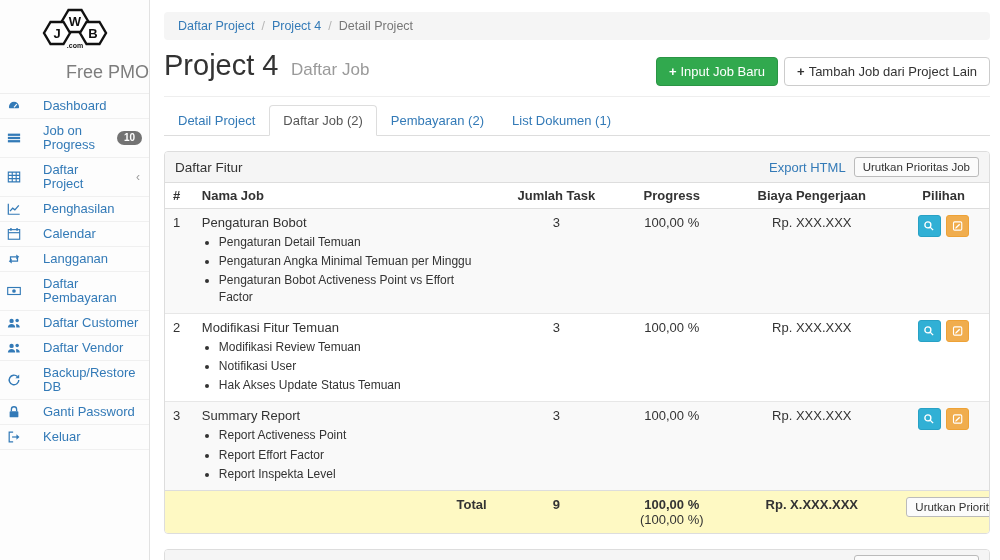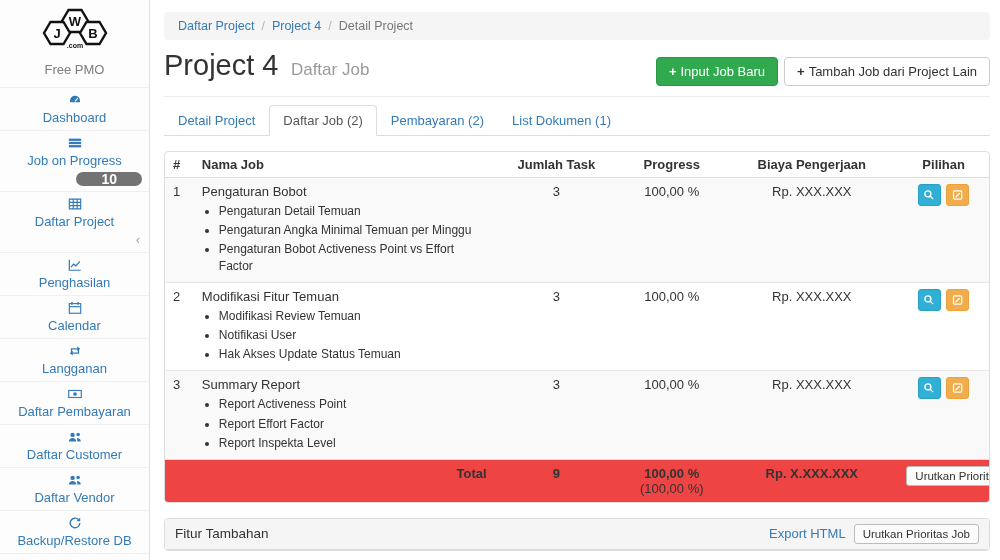--- a/index.html
+++ b/index.html
@@ -3,27 +3,27 @@
 <meta charset="utf-8">
 <style>
   * { box-sizing: border-box; margin: 0; padding: 0; }
   html,body { width:1000px; height:560px; overflow:hidden; background:#fff;
     font-family:"Liberation Sans", sans-serif; color:#333; }
   .app { display:flex; width:1000px; height:560px; }
 
   
   .sidebar { width:150px; flex:0 0 150px; background:#fdfdfd; border-right:1px solid #e2e2e2; }
   .logo-wrap { text-align:center; padding:6px 0 2px; }
-  .brand-name { text-align:center; color:#7d7d7d; font-size:13px; padding:4px 0 10px; }
+  .brand-name { text-align:right; color:#7d7d7d; font-size:18px; padding:4px 0 10px; }
   .nav { list-style:none; border-top:1px solid #eee; }
-  .nav li { display:flex; align-items:center; gap:4px; padding:5px 7px; font-size:13px;
-    color:#337ab7; border-bottom:1px solid #f0f0f0; cursor:pointer; line-height:14px;flex-direction:column; }
+  .nav li { display:flex; align-items:center; gap:22px; padding:5px 7px; font-size:13px;
+    color:#337ab7; border-bottom:1px solid #f0f0f0; cursor:pointer; line-height:14px; }
   .nav li .icn { display:inline-flex; width:14px; flex:0 0 14px; justify-content:center; }
-  .badge { margin-left:auto; background:#737373; color:#fff; font-size:14px; font-weight:bold;
-    border-radius:9px; padding:2px 25px; line-height:10px; }
+  .badge { margin-left:auto; background:#737373; color:#fff; font-size:10px; font-weight:bold;
+    border-radius:9px; padding:2px 7px; line-height:10px; }
   .chevron { margin-left:auto; color:#9b9b9b; font-size:12px; padding-right:2px; }
 
   
   .main { flex:1; padding:0 10px 0 14px; overflow:hidden; }
   .breadcrumb { margin-top:12px; background:#f5f5f5; border-radius:4px; padding:7px 14px;
     font-size:12.5px; display:flex; gap:7px; align-items:center; }
   .breadcrumb a { color:#337ab7; text-decoration:none; cursor:pointer; }
   .breadcrumb .sep { color:#b5b5b5; }
   .breadcrumb .current { color:#777; }
 
@@ -57,21 +57,21 @@
   table { width:100%; border-collapse:collapse; table-layout:fixed; }
   thead th { font-size:13px; text-align:center; padding:5px 8px; border-bottom:1px solid #ddd;
     color:#333; font-weight:bold; }
   thead th.l { text-align:left; }
   tbody td { font-size:13px; padding:6px 8px 8px; vertical-align:top; }
   tbody tr.striped { background:#f9f9f9; }
   tbody tr + tr td { border-top:1px solid #e7e7e7; }
   td.c { text-align:center; }
   .subtasks { margin:4px 0 0 17px; font-size:12px; color:#333; }
   .subtasks li { margin-top:3px; line-height:1.35; }
-  tr.total-row td { border-top:1px solid #ddd; background:#ef4444; font-weight:bold; padding:6px 8px; }
+  tr.total-row td { border-top:1px solid #ddd; background:#fef9c3; font-weight:bold; padding:6px 8px; }
   tr.total-row td.r { text-align:right; }
   .progress-overall { font-weight:normal; }
   .total-actions { text-align:right; white-space:nowrap; }
 
   .icon-btn { display:inline-flex; width:23px; height:22px; align-items:center; justify-content:center;
     border-radius:3px; border:1px solid transparent; cursor:pointer; margin:0 1px; vertical-align:middle; }
   .icon-btn.info { background:#31b0d5; border-color:#28a1c5; }
   .icon-btn.warn { background:#f0ad4e; border-color:#eea236; }
 </style>
 </head>
@@ -240,20 +240,25 @@
     <div class="hr"></div>
 
     <ul class="tabs">
       <li>Detail Project</li>
       <li class="active">Daftar Job (2)</li>
       <li>Pembayaran (2)</li>
       <li>List Dokumen (1)</li>
     </ul>
 
     <section class="panel">
+      <div class="panel-heading">
+        <span class="panel-title">Daftar Fitur</span>
+        <a class="export-link">Export HTML</a>
+        <button class="btn-xs">Urutkan Prioritas Job</button>
+      </div>
       <table>
         <colgroup>
             <col style="width:3.5%">
             <col style="width:36.5%">
             <col style="width:15%">
             <col style="width:13%">
             <col style="width:21%">
             <col style="width:11%">
           </colgroup>
         <thead>

